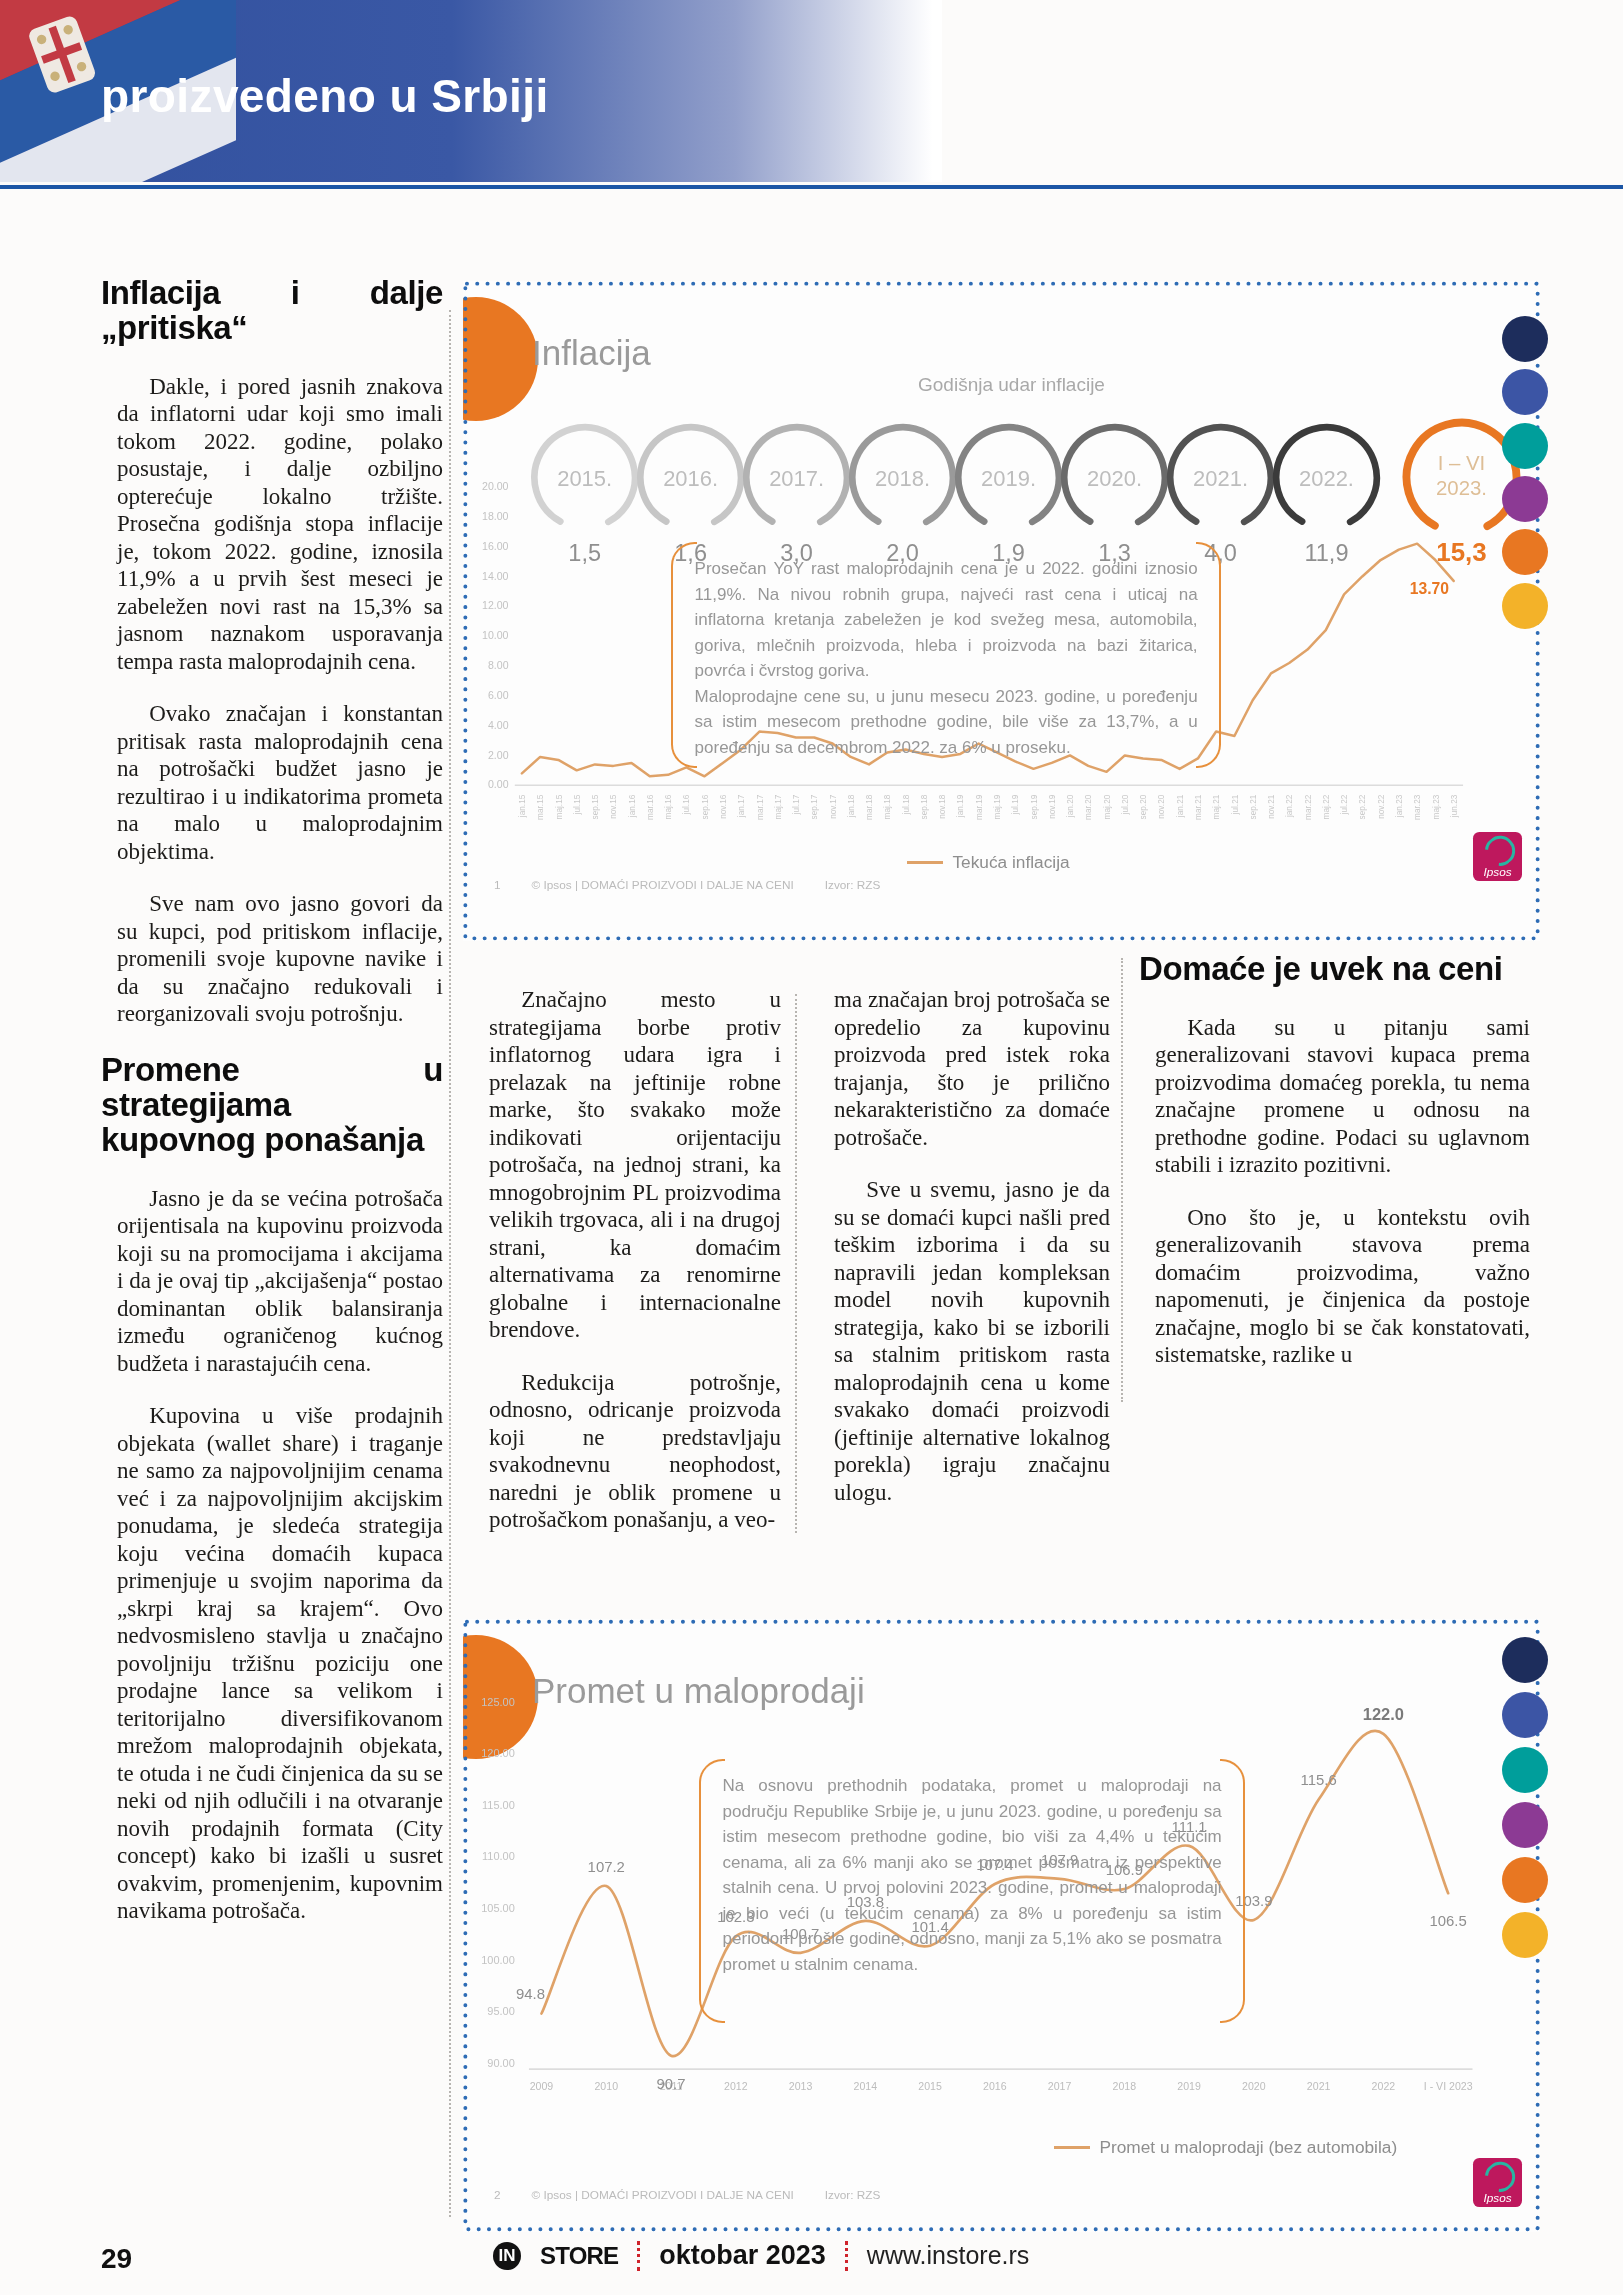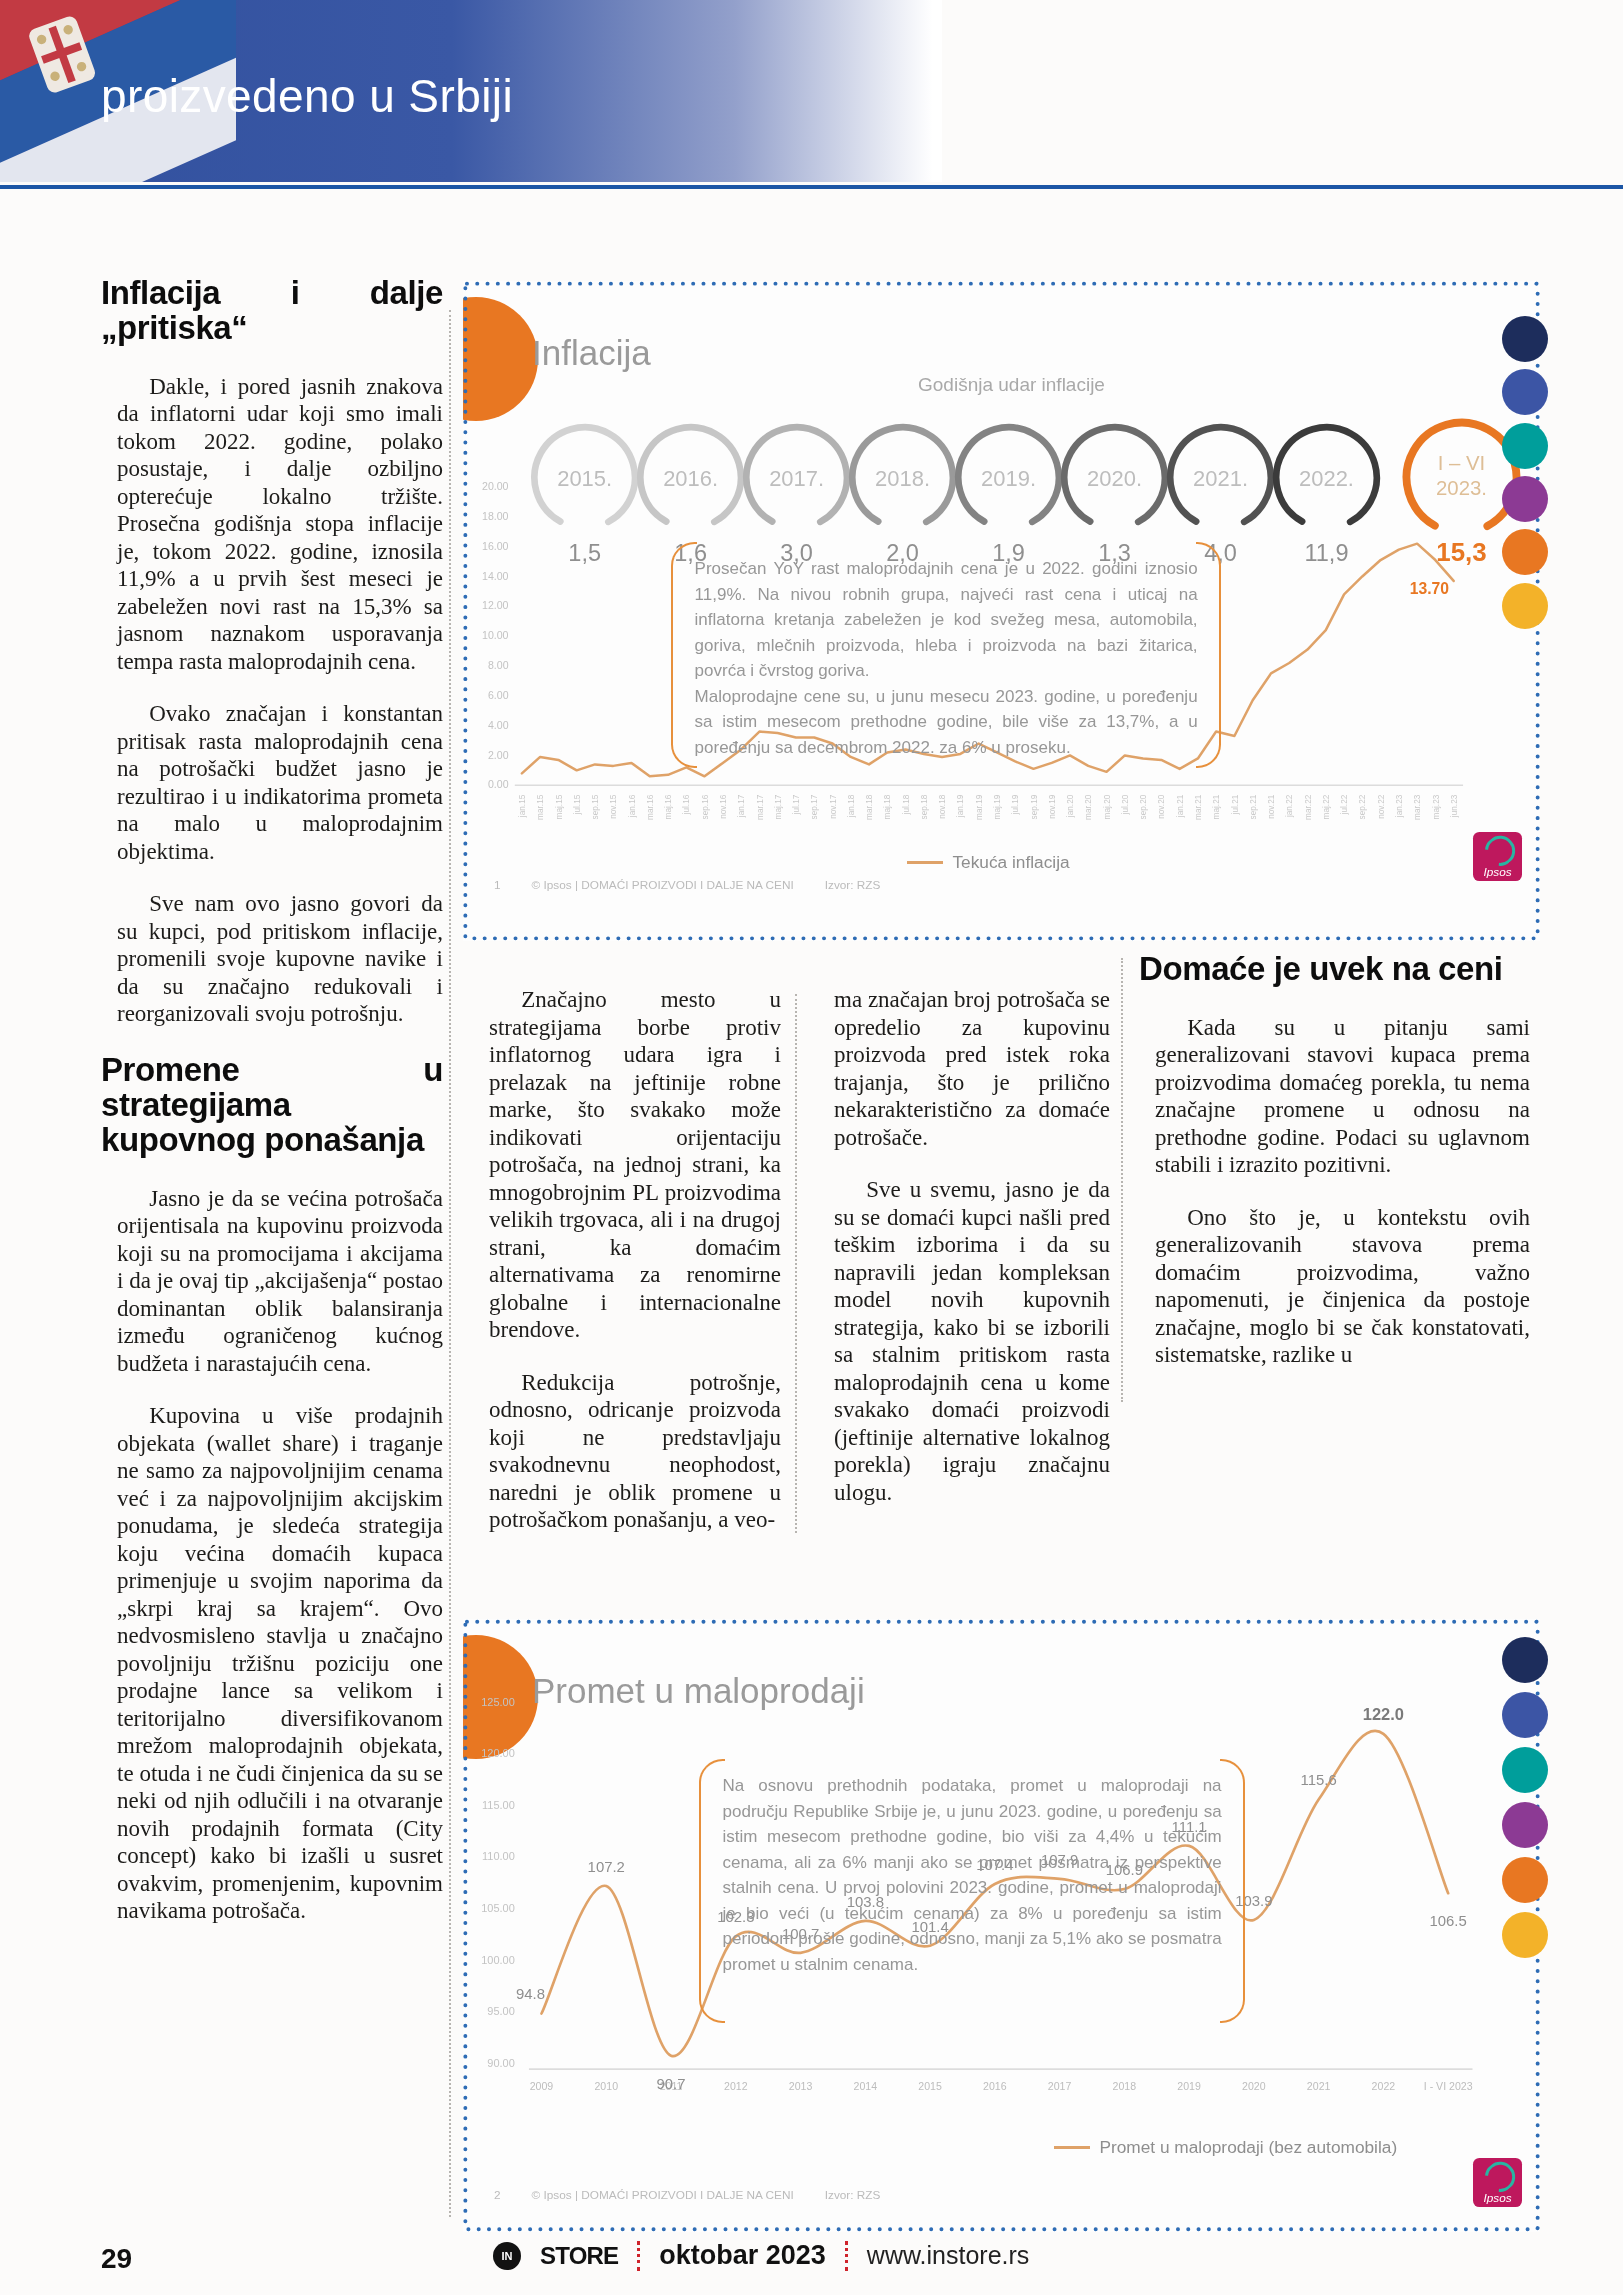--- a/index.html
+++ b/index.html
@@ -3,21 +3,21 @@
 <meta charset="utf-8">
 <style>
   html,body{margin:0;padding:0;background:#9a9a9a;}
   .page{position:relative;width:1623px;height:2295px;margin:0 auto;background:#fcfbfa;overflow:hidden;
         font-family:"Liberation Sans",sans-serif;}
 
   
   .banner{position:absolute;left:0;top:0;width:942px;height:182px;
           background:linear-gradient(90deg,#31509e 0%,#3a58a5 48%,#93a0cb 78%,#ffffff 99%);}
   .banner-title{position:absolute;left:101px;top:69px;margin:0;color:#ffffff;
-                font-size:46px;font-weight:400;letter-spacing:0.4px;}
+                font-size:46px;font-weight:700;letter-spacing:0.4px;}
   .flag{position:absolute;left:0;top:0;width:236px;height:182px;}
   .banner-rule{position:absolute;left:0;top:185px;width:1623px;height:3.9px;background:#1c56a5;}
 
   
   .textcol{position:absolute;font-family:"Liberation Serif",serif;font-size:23px;line-height:27.5px;
            color:#1d1c1a;text-align:justify;}
   .textcol p{margin:0 0 25px 16px;text-indent:1.4em;}
   .article-heading{font-family:"Liberation Sans",sans-serif;font-size:33px;font-weight:800;
                    line-height:1.06;letter-spacing:-0.4px;color:#0d0d0d;margin:0 0 27px 0;text-indent:0;}
   #col1{left:101px;top:276px;width:342px;}
@@ -63,21 +63,21 @@
   .ipsos-swirl{position:absolute;left:11.8px;top:3.9px;width:23.6px;height:23.6px;border:3.9px solid #28b5a2;
                border-left-color:transparent;border-radius:50%;transform:rotate(-40deg);}
   .ipsos-text{position:absolute;bottom:2.4px;width:100%;text-align:center;color:#ffffff;font-size:11.8px;font-style:italic;}
 
   .dot{position:absolute;left:1502px;width:46px;height:46px;border-radius:50%;}
 
   
   .footer{position:absolute;left:0;top:2240px;width:1623px;height:47px;}
   .page-num{position:absolute;left:101px;top:3.1px;font-size:28px;font-weight:800;color:#111;}
   .brand-row{position:absolute;left:493px;top:0;display:flex;align-items:center;gap:19px;}
-  .in-badge{width:28px;height:28px;border-radius:50%;background:#121212;color:#fff;font-size:11px;font-weight:700;
+  .in-badge{width:28px;height:28px;border-radius:50%;background:#121212;color:#fff;font-size:17px;font-weight:700;
             display:flex;align-items:center;justify-content:center;}
   .brand{font-size:24px;font-weight:800;letter-spacing:-0.8px;color:#111;}
   .red-sep{height:30px;border-left:3.1px dotted #cf232b;}
   .issue{font-size:27px;font-weight:700;color:#111;}
   .site{font-size:25px;color:#222;}
 </style>
 </head>
 <body>
 
 <div class="page">

